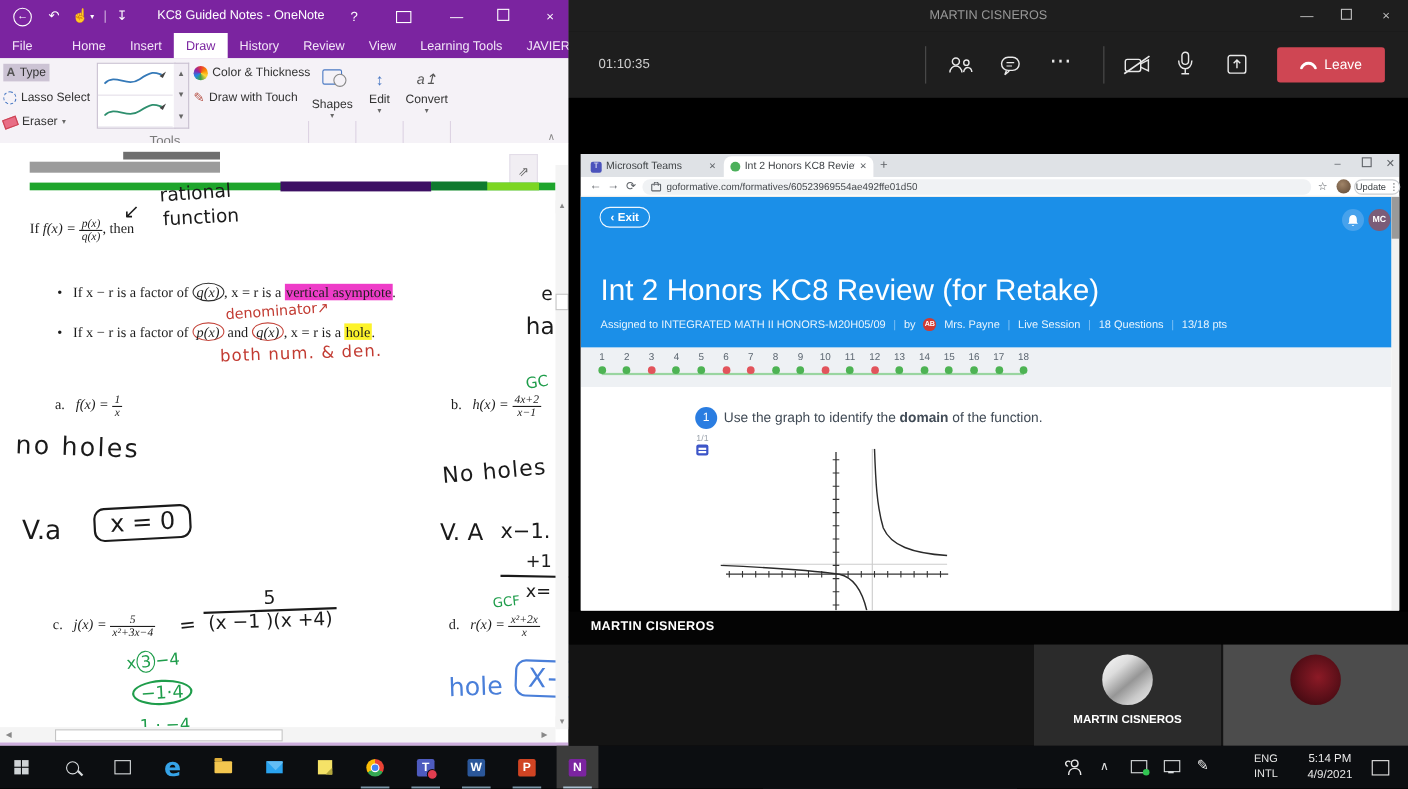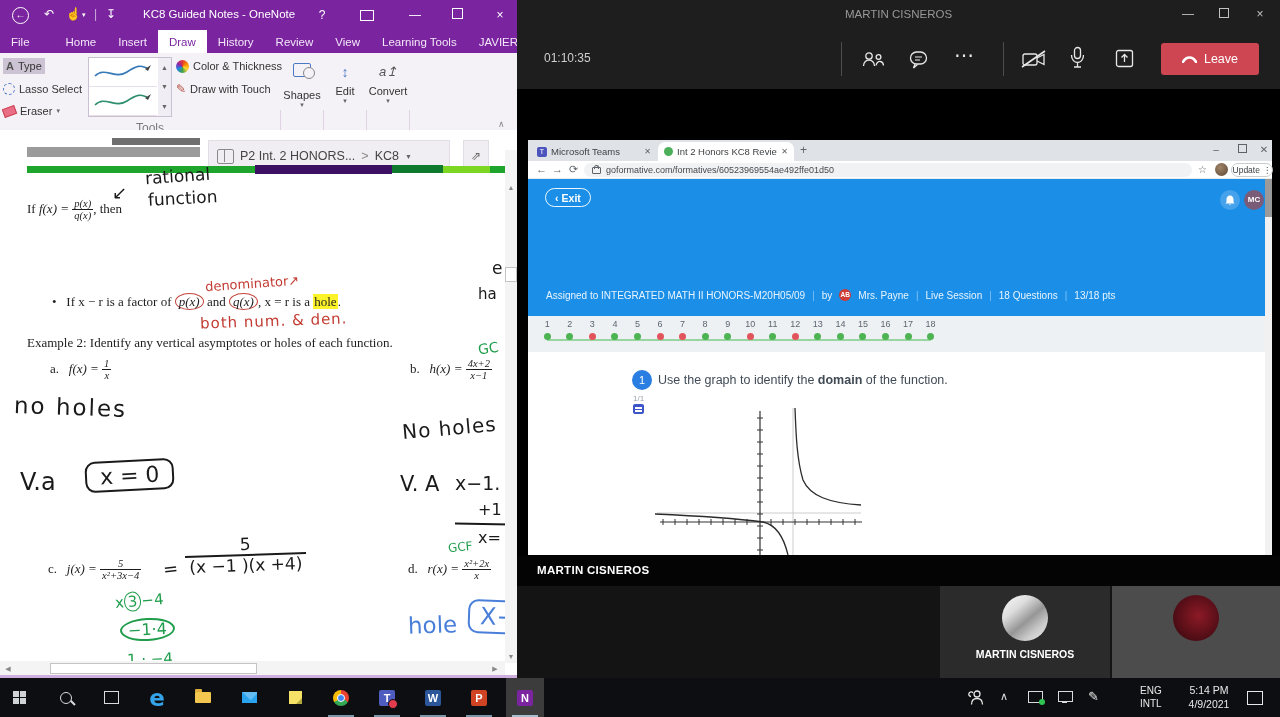--- a/index.html
+++ b/index.html
@@ -266,51 +266,47 @@
         <div class="dd">▾</div>
       </div>
       <div class="abs rb-sep" style="left:409px;"></div>
       <div class="abs tools-label" style="left:120px;top:68px;width:60px;text-align:center;">Tools</div>
       <div class="abs" style="left:498px;top:66px;font-size:9px;color:#888;">∧</div>
     </div>
 
     <div class="abs on-content">
       <div class="abs graybar2"></div>
       <div class="abs graybar1"></div>
-      <div class="abs crumb">
-        <span class="book-ic"></span>
-        <span>P2 Int. 2 HONORS...</span>
-        <span style="color:#888;">&gt;</span>
-        <span>KC8</span>
-        <span class="dd">▼</span>
-      </div>
       <div class="abs expand-ic">⇗</div>
 
       <div class="abs hl-green"></div>
       <div class="abs hl-purpleseg"></div>
       <div class="abs hl-dkgreen"></div>
       <div class="abs hl-brgreen"></div>
 
       <div class="abs note" style="left:27px;top:68px;">
         <span>If </span><span class="mi">f(x) = </span><span class="frac mi"><span class="fnum">p(x)</span><span class="fden">q(x)</span></span><span>, then</span>
       </div>
       <div class="abs hw ink-k" style="left:112px;top:52px;font-size:18px;">↙</div>
       <div class="abs hw ink-k" style="left:145px;top:36px;font-size:17px;transform:rotate(-4deg);">rational</div>
       <div class="abs hw ink-k" style="left:148px;top:58px;font-size:17px;transform:rotate(-3deg);">function</div>
 
+      <div class="abs note" style="left:52px;top:128px;">
+        <span>•</span>&nbsp;&nbsp;
+        <span>If  x − r is a factor of </span><span class="circ-k mi">q(x)</span><span>, x = r is a </span><span class="hlm">vertical asymptote</span><span>.</span>
+      </div>
       <div class="abs hw ink-r" style="left:205px;top:146px;font-size:13px;transform:rotate(-4deg);">
         <span>denominator</span><span>↗</span>
       </div>
       <div class="abs note" style="left:52px;top:164px;">
         <span>•</span>&nbsp;&nbsp;
         <span>If  x − r is a factor of </span><span class="circ-r mi">p(x)</span><span> and </span><span class="circ-r mi">q(x)</span><span>, x = r is a </span><span class="hly">hole</span><span>.</span>
       </div>
       <div class="abs hw ink-r" style="left:200px;top:182px;font-size:15px;transform:rotate(-2deg);letter-spacing:1px;">both num. &amp; den.</div>
 
-      <div class="abs note" style="left:27px;top:205px;">Example 2: Identify any vertical asymptotes or holes of each function.</div>
 
       <div class="abs note" style="left:50px;top:228px;">
         <span>a.</span>&nbsp;&nbsp;
         <span class="mi">f(x) = </span><span class="frac mi"><span class="fnum">1</span><span class="fden">x</span></span>
       </div>
       <div class="abs note" style="left:410px;top:228px;">
         <span>b.</span>&nbsp;&nbsp;
         <span class="mi">h(x) = </span><span class="frac mi"><span class="fnum">4x+2</span><span class="fden">x−1</span></span>
       </div>
       <div class="abs hw ink-g" style="left:478px;top:210px;font-size:14px;transform:rotate(-8deg);">GC</div>
@@ -343,21 +339,21 @@
 
       <div class="abs note" style="left:408px;top:428px;">
         <span>d.</span>&nbsp;&nbsp;
         <span class="mi">r(x) = </span><span class="frac mi"><span class="fnum">x²+2x</span><span class="fden">x</span></span>
       </div>
       <div class="abs hw ink-g" style="left:448px;top:410px;font-size:12px;transform:rotate(-6deg);">GCF</div>
       <div class="abs hw ink-b" style="left:408px;top:482px;font-size:23px;transform:rotate(-2deg);">hole</div>
       <div class="abs hw ink-b hwbox-b" style="left:468px;top:470px;font-size:24px;transform:rotate(2deg);">X−</div>
 
       <div class="abs hw ink-k" style="left:492px;top:128px;font-size:17px;">e</div>
-      <div class="abs hw ink-k" style="left:478px;top:155px;font-size:15px;">ha</div>
+      <div class="abs hw ink-k" style="left:478px;top:155px;font-size:21px;">ha</div>
     </div>
 
     <div class="abs vscroll-track" style="top:150px;"></div>
     <div class="abs scroll-arrow" style="left:505px;top:182px;">▲</div>
     <div class="abs vthumb" style="top:267px;"></div>
     <div class="abs scroll-arrow" style="left:505px;top:651px;">▼</div>
     <div class="abs on-hscroll"></div>
     <div class="abs scroll-arrow" style="left:2px;top:663px;">◀</div>
     <div class="abs hthumb"></div>
     <div class="abs scroll-arrow" style="left:489px;top:663px;">▶</div>
@@ -459,20 +455,21 @@
             <div class="abs f-exit">
               <span>‹</span>
               <span>Exit</span>
             </div>
             <div class="abs f-bell">
               <svg width="10" height="11">
                   <path d="M5 0.5 c2.3 0 3.5 1.8 3.5 4 v2.5 l1 1.5 h-9 l1 -1.5 v-2.5 c0-2.2 1.2-4 3.5-4 z M3.8 9.5 a1.3 1.3 0 0 0 2.4 0" fill="#fff"></path>
                 </svg>
             </div>
             <div class="abs f-mc">MC</div>
+            <div class="abs f-title">Int 2 Honors KC8 Review (for Retake)</div>
             <div class="abs f-meta">
               <span>Assigned to INTEGRATED MATH II HONORS-M20H05/09</span>
               <span class="f-metasep">|</span>
               <span>by</span>
               <span class="f-ab">AB</span>
               <span>Mrs. Payne</span>
               <span class="f-metasep">|</span>
               <span>Live Session</span>
               <span class="f-metasep">|</span>
               <span>18 Questions</span>

